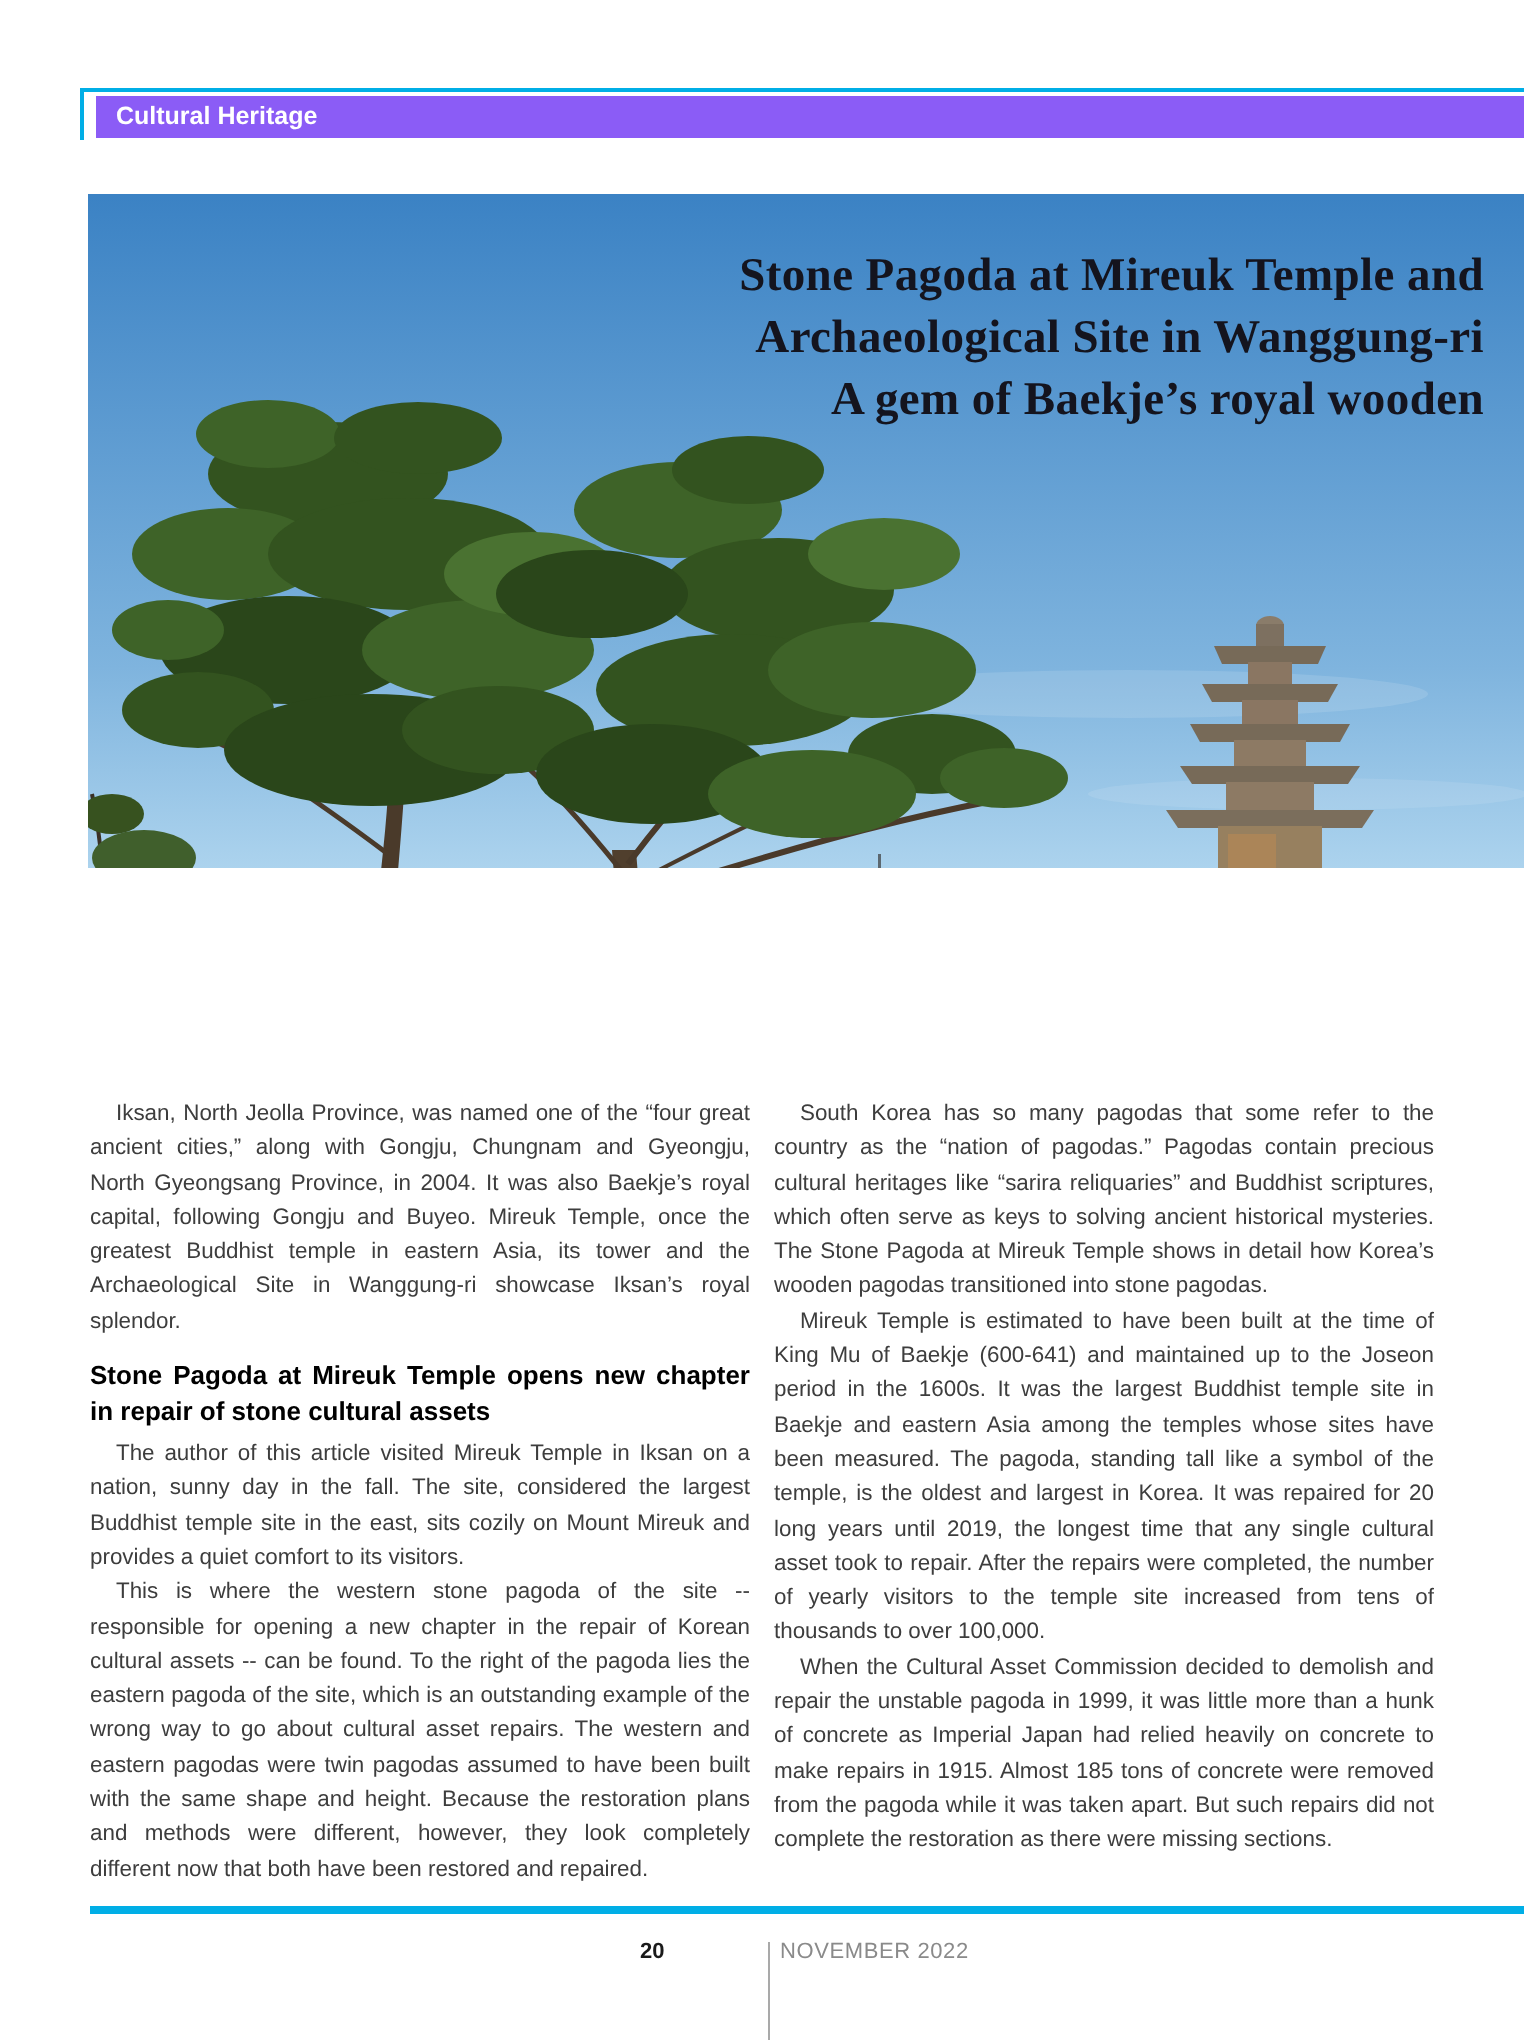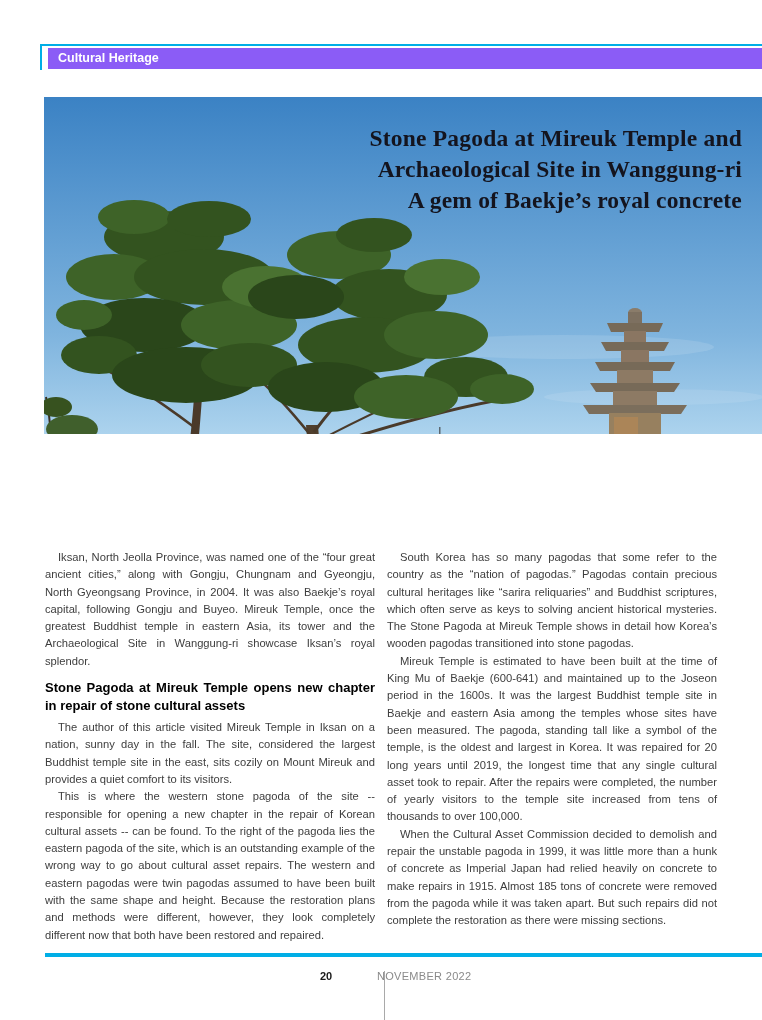--- a/index.html
+++ b/index.html
@@ -29,21 +29,21 @@
   .col-right{left:387px;}
   .body-para{margin:0;text-indent:13px;}
   .subhead{margin:9px 0 4px 0;font-size:13px;line-height:18px;font-weight:bold;
            color:#000000;text-indent:0;}
 
   
   .footer-rule{position:absolute;left:45px;top:953px;width:717px;height:4px;background:#00AEE6;}
   .footer{position:absolute;left:0;top:970px;width:762px;height:20px;font-size:11px;}
   .footer .pageno{position:absolute;left:320px;width:56px;text-align:left;
                   font-weight:bold;color:#1a1a1a;}
-  .footer .issue{position:absolute;left:377px;color:#8a8a8a;letter-spacing:.3px;}
+  .footer .issue{position:absolute;left:390px;color:#8a8a8a;letter-spacing:.3px;}
   .footer-divider{position:absolute;left:384px;top:971px;width:1px;height:49px;background:#a9a9a9;}
 </style>
 </head>
 <body>
 
 <div class="page">
 
   <div class="kicker-rule">
     <div class="kicker-bar">
       <span>Cultural Heritage</span>
@@ -173,21 +173,21 @@
           <ellipse cx="330" cy="138" rx="38" ry="17" fill="#33531f"></ellipse>
           <ellipse cx="398" cy="180" rx="38" ry="18" fill="#4a7231"></ellipse>
           <ellipse cx="458" cy="292" rx="32" ry="15" fill="#3e6328"></ellipse>
         </g>
       </g>
     </svg>
 
     <div class="hero-title">
       <div>Stone Pagoda at Mireuk Temple and</div>
       <div>Archaeological Site in Wanggung-ri</div>
-      <div>A gem of Baekje’s royal concrete</div>
+      <div>A gem of Baekje’s royal wooden</div>
     </div>
 
     <div class="badge">1</div>
   </figure>
 
   <section class="col col-left">
     <p class="body-para">Iksan, North Jeolla Province, was named one of the “four great ancient cities,” along with Gongju, Chungnam and Gyeongju, North Gyeongsang Province, in 2004. It was also Baekje’s royal capital, following Gongju and Buyeo. Mireuk Temple, once the greatest Buddhist temple in eastern Asia, its tower and the Archaeological Site in Wanggung-ri showcase Iksan’s royal splendor.</p>
     <h2 class="subhead">Stone Pagoda at Mireuk Temple opens new chapter in repair of stone cultural assets</h2>
     <p class="body-para">The author of this article visited Mireuk Temple in Iksan on a nation, sunny day in the fall. The site, considered the largest Buddhist temple site in the east, sits cozily on Mount Mireuk and provides a quiet comfort to its visitors.</p>
     <p class="body-para">This is where the western stone pagoda of the site -- responsible for opening a new chapter in the repair of Korean cultural assets -- can be found. To the right of the pagoda lies the eastern pagoda of the site, which is an outstanding example of the wrong way to go about cultural asset repairs. The western and eastern pagodas were twin pagodas assumed to have been built with the same shape and height. Because the restoration plans and methods were different, however, they look completely different now that both have been restored and repaired.</p>

